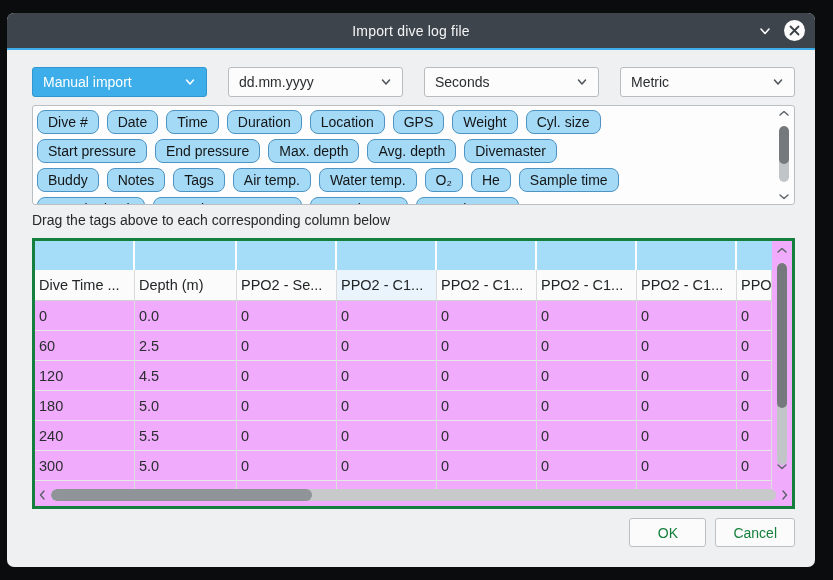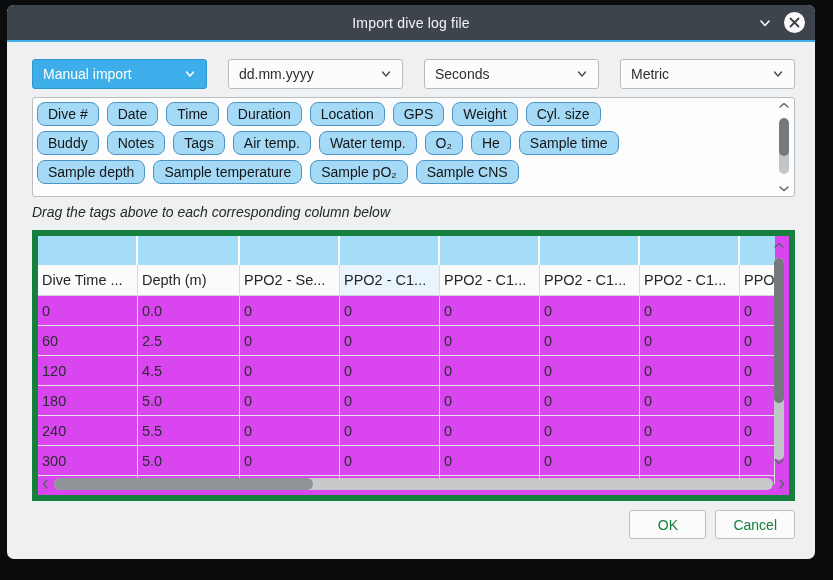--- a/index.html
+++ b/index.html
@@ -1,21 +1,21 @@
 <!DOCTYPE html>
 <html><head>
 <meta charset="utf-8">
 <style>
   html,body{margin:0;padding:0;}
   body{
     width:833px;height:580px;background:#0b0c0d;position:relative;overflow:hidden;
     font-family:"Liberation Sans","DejaVu Sans",sans-serif;
   }
   .window{
-    position:absolute;left:7px;top:5px;width:808px;height:554px;
+    position:absolute;left:7px;top:13px;width:808px;height:554px;
     background:#eff0f1;border-radius:7px;overflow:hidden;
   }
   
   .titlebar{
     height:35px;background:#3e444b;border-bottom:2px solid #3daee9;
     display:flex;align-items:center;justify-content:center;position:relative;
   }
   .title{color:#f4f5f6;font-size:14px;letter-spacing:.2px;}
   .tb-controls{position:absolute;right:10px;top:0;height:35px;display:flex;align-items:center;gap:11px;}
   .tb-chevron{display:flex;align-items:center;cursor:pointer;}
@@ -45,24 +45,24 @@
     background:#a5daf6;border:1px solid #4d94c4;border-radius:8px;
     font-size:14px;color:#141617;white-space:nowrap;cursor:grab;
   }
   .tag-vscroll{position:absolute;top:0;right:2px;width:16px;height:98px;}
   .sb-chevron{position:absolute;left:0;width:16px;display:flex;justify-content:center;}
   .vpill{position:absolute;left:3px;width:10px;border-radius:5px;background:#c2c5c7;overflow:hidden;}
   .vthumb{width:100%;background:#75797d;border-radius:5px;}
   .tag-vscroll .vpill{top:20px;height:56px;}
   .tag-vscroll .vthumb{height:68%;}
   
-  .hint{margin-top:7px;height:19px;font-size:14px;color:#26292a;font-style:italic;}
+  .hint{margin-top:7px;height:19px;font-size:14px;color:#26292a;}
   
   .table-panel{
-    margin-top:7px;height:271px;background:#d946ef;border:6px solid #15803d;
+    margin-top:7px;height:271px;background:#f0abfc;border:3px solid #15803d;
     position:relative;overflow:hidden;box-sizing:border-box;
   }
   .trow{display:grid;grid-template-columns:100px 102px 100px 100px 100px 100px 100px auto;width:737px;}
   .drop-row{height:29px;}
   .drop-cell{background:#a5ddf9;border-right:2px solid #fdfdfd;cursor:pointer;}
   .drop-cell:last-child{border-right:none;}
   .head-row{height:31px;}
   .head-cell{
     background:#fbfbfc;border-right:1px solid #d8dadb;border-bottom:1px solid #cfd2d3;
     display:flex;align-items:center;padding-left:4px;font-size:14.5px;color:#232627;
@@ -146,20 +146,27 @@
       <div>
           <div class="tag-row">
             <span class="tag">Dive #</span>
             <span class="tag">Date</span>
             <span class="tag">Time</span>
             <span class="tag">Duration</span>
             <span class="tag">Location</span>
             <span class="tag">GPS</span>
             <span class="tag">Weight</span>
             <span class="tag">Cyl. size</span>
+          </div>
+          <div class="tag-row">
+            <span class="tag">Start pressure</span>
+            <span class="tag">End pressure</span>
+            <span class="tag">Max. depth</span>
+            <span class="tag">Avg. depth</span>
+            <span class="tag">Divemaster</span>
           </div>
           <div class="tag-row">
             <span class="tag">Buddy</span>
             <span class="tag">Notes</span>
             <span class="tag">Tags</span>
             <span class="tag">Air temp.</span>
             <span class="tag">Water temp.</span>
             <span class="tag">O₂</span>
             <span class="tag">He</span>
             <span class="tag">Sample time</span>

